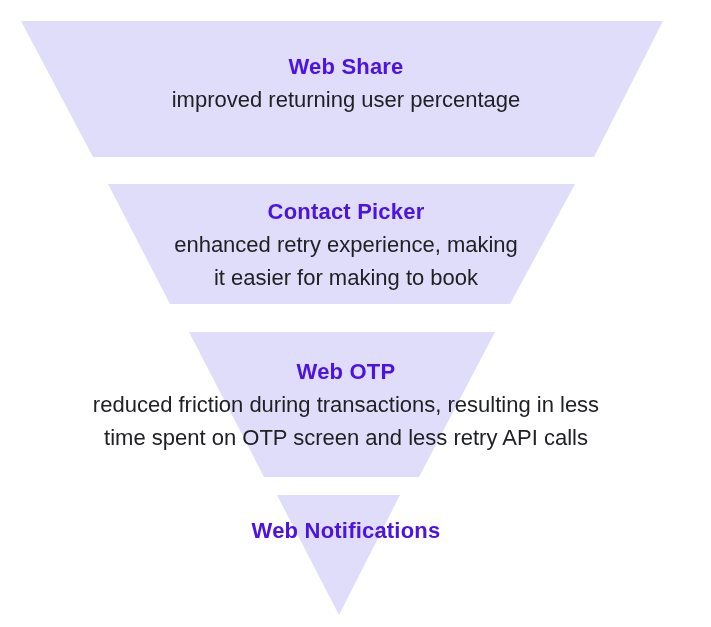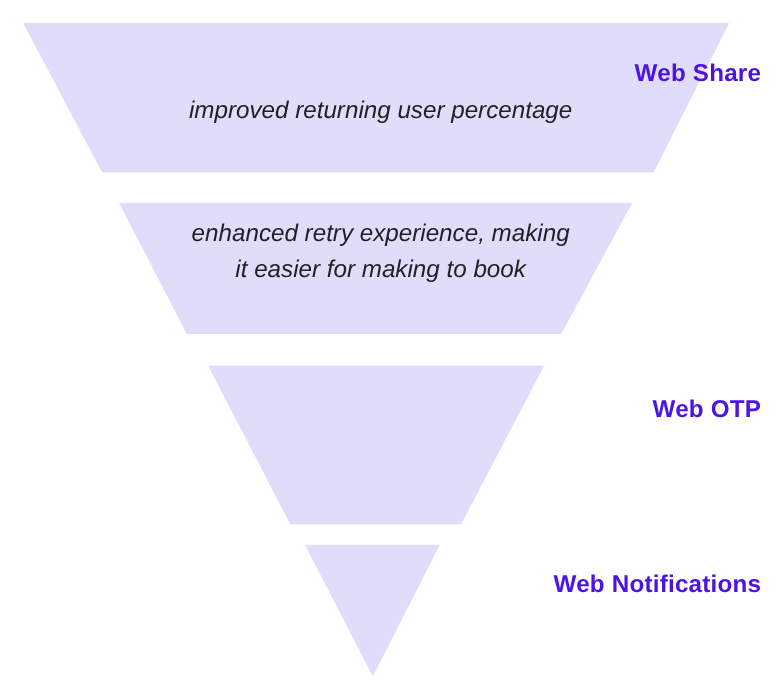--- a/index.html
+++ b/index.html
@@ -45,47 +45,48 @@
     line-height: 33px;
   }
   .text-1 { top: 50px; }
   .text-2 { top: 195px; }
   .text-3 { top: 355px; }
   .text-4 { top: 514px; }
   .section-title {
     font-weight: bold;
     color: #4d13e3;
     letter-spacing: 0.2px;
-    text-align: right;
   }
   .section-line {
     color: #202124;
-    font-style: italic;
   }
 </style>
 </head>
 <body>
 
 <div class="stage">
 
   <div class="shape shape-1"></div>
   <div class="text-block text-1">
     <div class="section-title">Web Share</div>
     <div class="section-line">improved returning user percentage</div>
   </div>
 
   <div class="shape shape-2"></div>
   <div class="text-block text-2">
+    <div class="section-title">Contact Picker</div>
     <div class="section-line">enhanced retry experience, making</div>
     <div class="section-line">it easier for making to book</div>
   </div>
 
   <div class="shape shape-3"></div>
   <div class="text-block text-3">
     <div class="section-title">Web OTP</div>
+    <div class="section-line">reduced friction during transactions, resulting in less</div>
+    <div class="section-line">time spent on OTP screen and less retry API calls</div>
   </div>
 
   <div class="shape shape-4"></div>
   <div class="text-block text-4">
     <div class="section-title">Web Notifications</div>
   </div>
 
 </div>
 
 </body></html>

